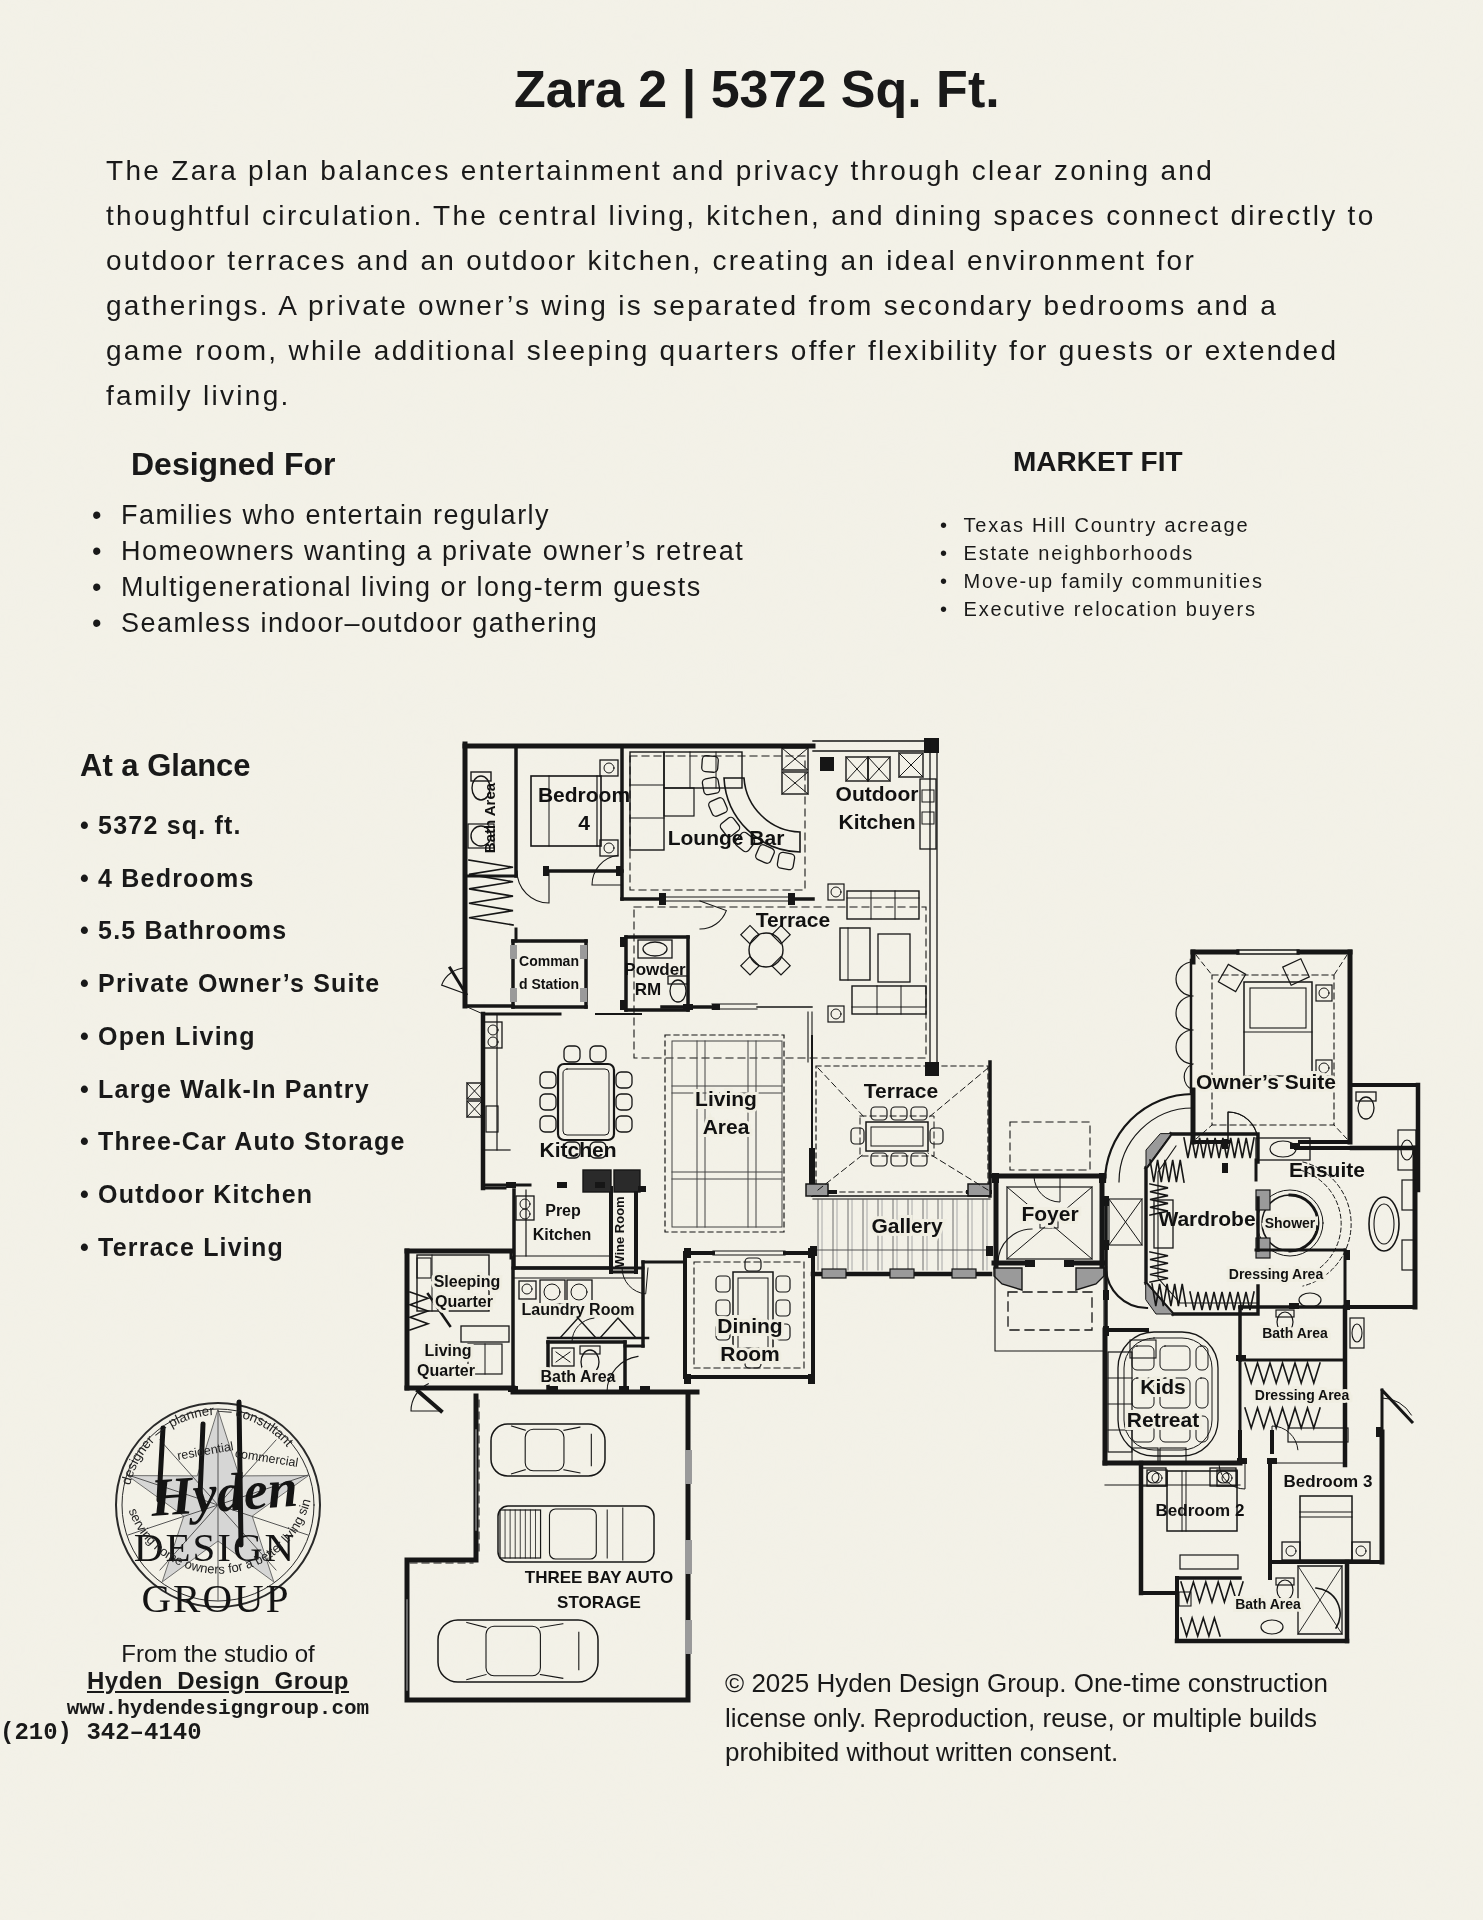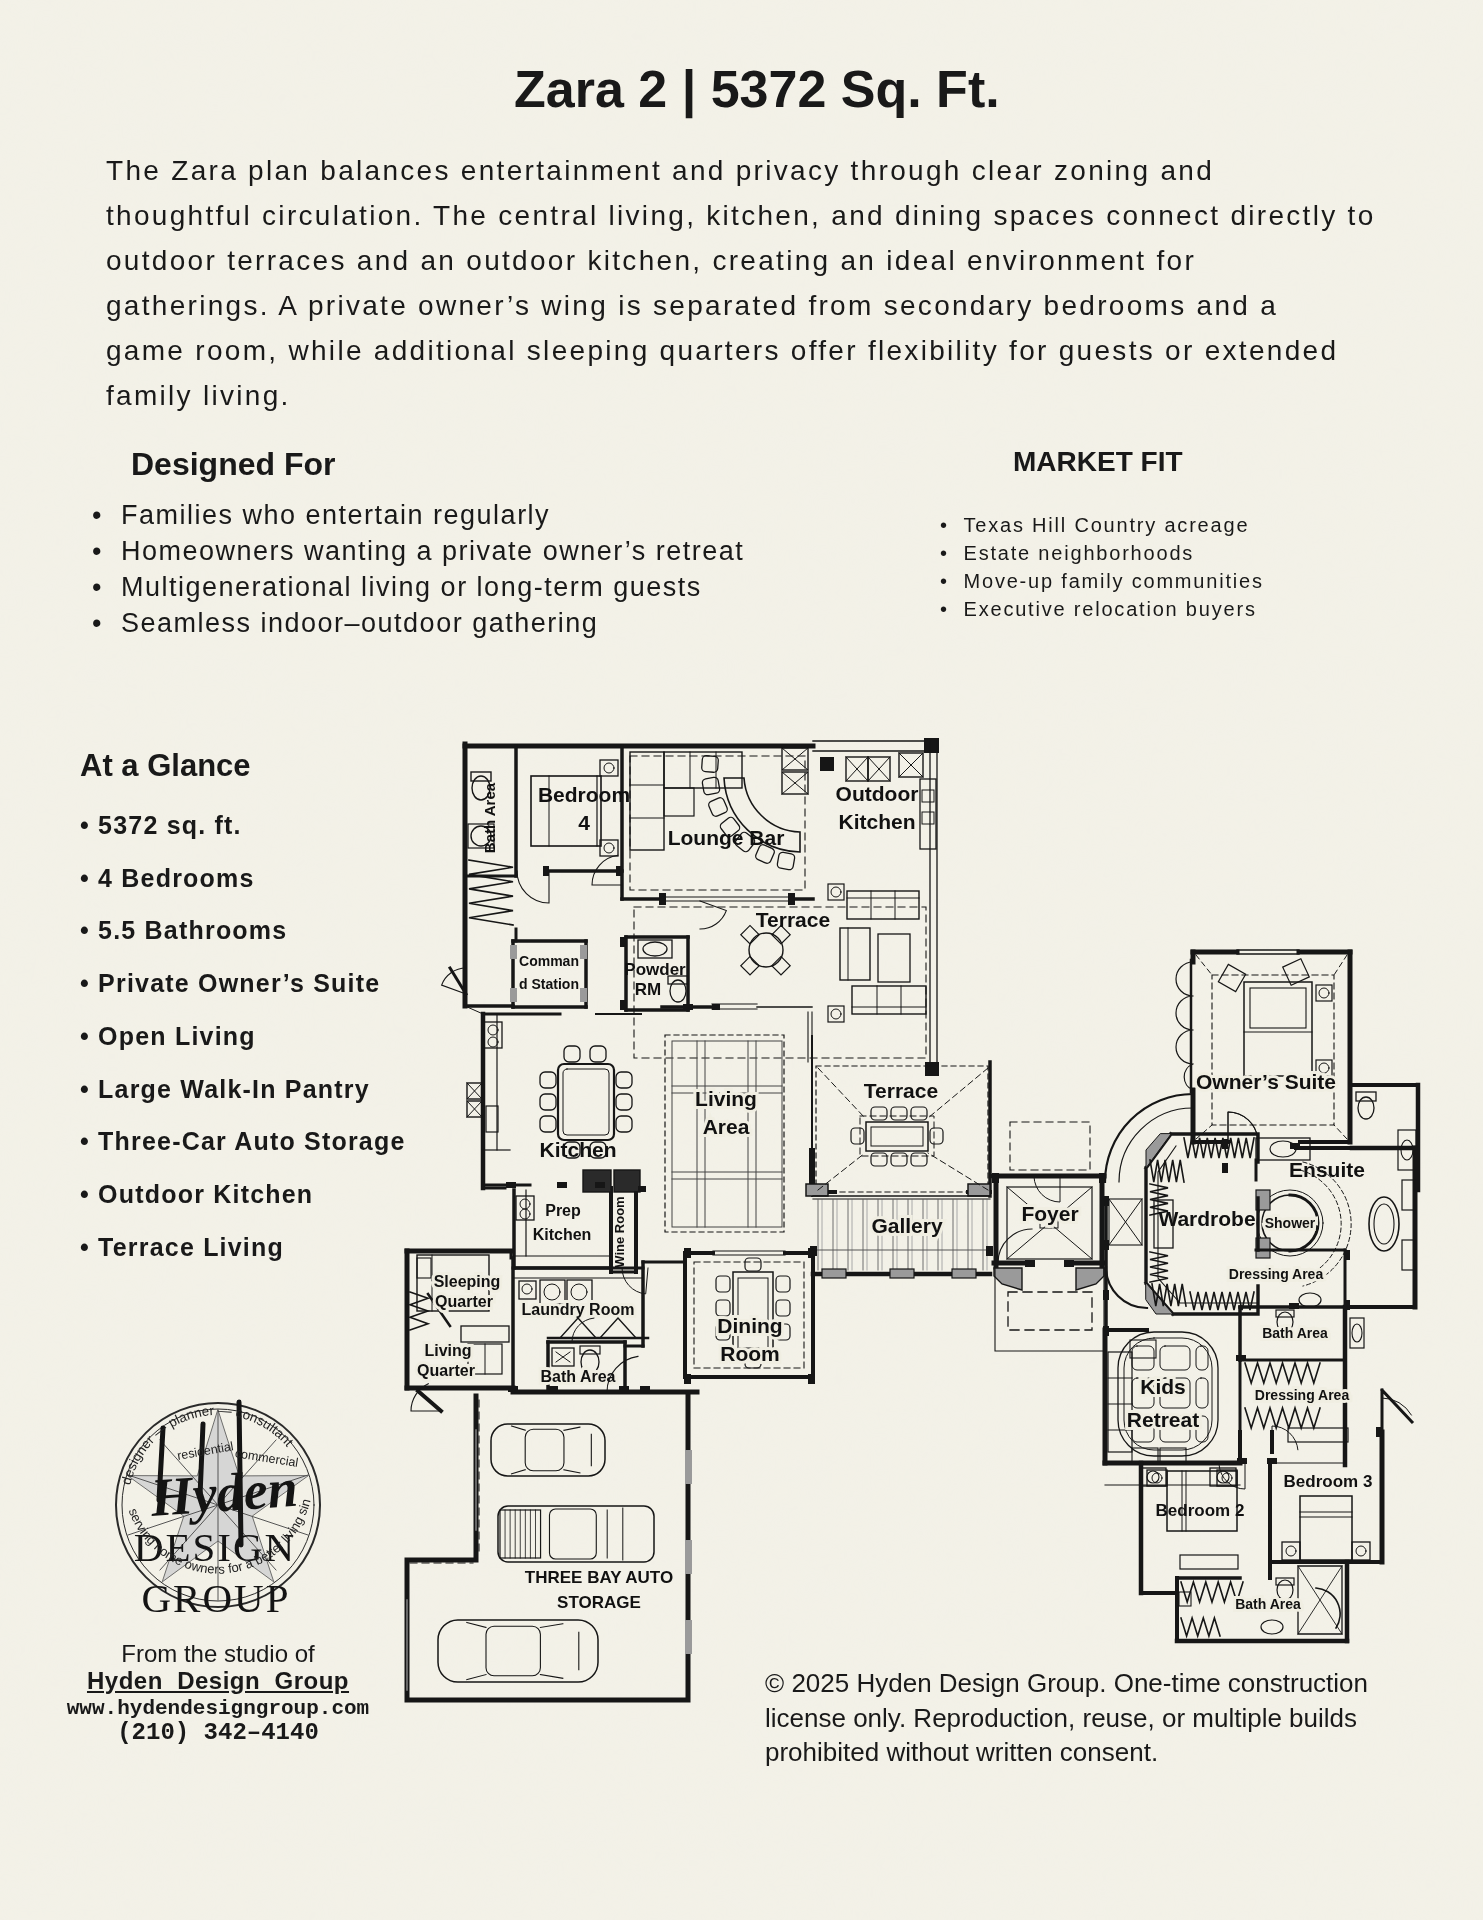--- a/index.html
+++ b/index.html
@@ -826,19 +826,19 @@
     <text x="206" y="1455" font-size="12.5" fill="#222" text-anchor="middle" transform="rotate(-10 206 1455)">residential</text>
     <text x="266" y="1462" font-size="12.5" fill="#222" text-anchor="middle" transform="rotate(9 266 1462)">commercial</text>
 </svg>
 
 <div class="abs" style="left:0px;top:1640px;width:436px;text-align:center;font-size:24px;">From the studio of</div>
 
 <div class="abs" style="left:0px;top:1667px;width:436px;text-align:center;font-size:24px;font-weight:bold;letter-spacing:0.5px;"><span style="text-decoration:underline;">Hyden&nbsp;&nbsp;Design&nbsp;&nbsp;Group</span></div>
 
 <div class="abs" style="left:0px;top:1697px;width:436px;text-align:center;font-size:21px;font-family:'Liberation Mono';font-weight:bold;">www.hydendesigngroup.com</div>
 
-<div class="abs" style="left:0px;top:1719px;width:436px;text-align:center;font-size:24px;font-family:'Liberation Mono';font-weight:bold;">(210)&nbsp;342–4140</div>
-
-<div class="abs" style="left:725px;top:1666px;font-size:26px;line-height:34.5px;margin-left:40px;">
+<div class="abs" style="left:0px;top:1719px;width:436px;text-align:left;font-size:24px;font-family:'Liberation Mono';font-weight:bold;">(210)&nbsp;342–4140</div>
+
+<div class="abs" style="left:725px;top:1666px;font-size:26px;line-height:34.5px;">
 © 2025 Hyden Design Group. One-time construction<br>
 license only. Reproduction, reuse, or multiple builds<br>
 prohibited without written consent.
 </div>
 
 </body></html>

